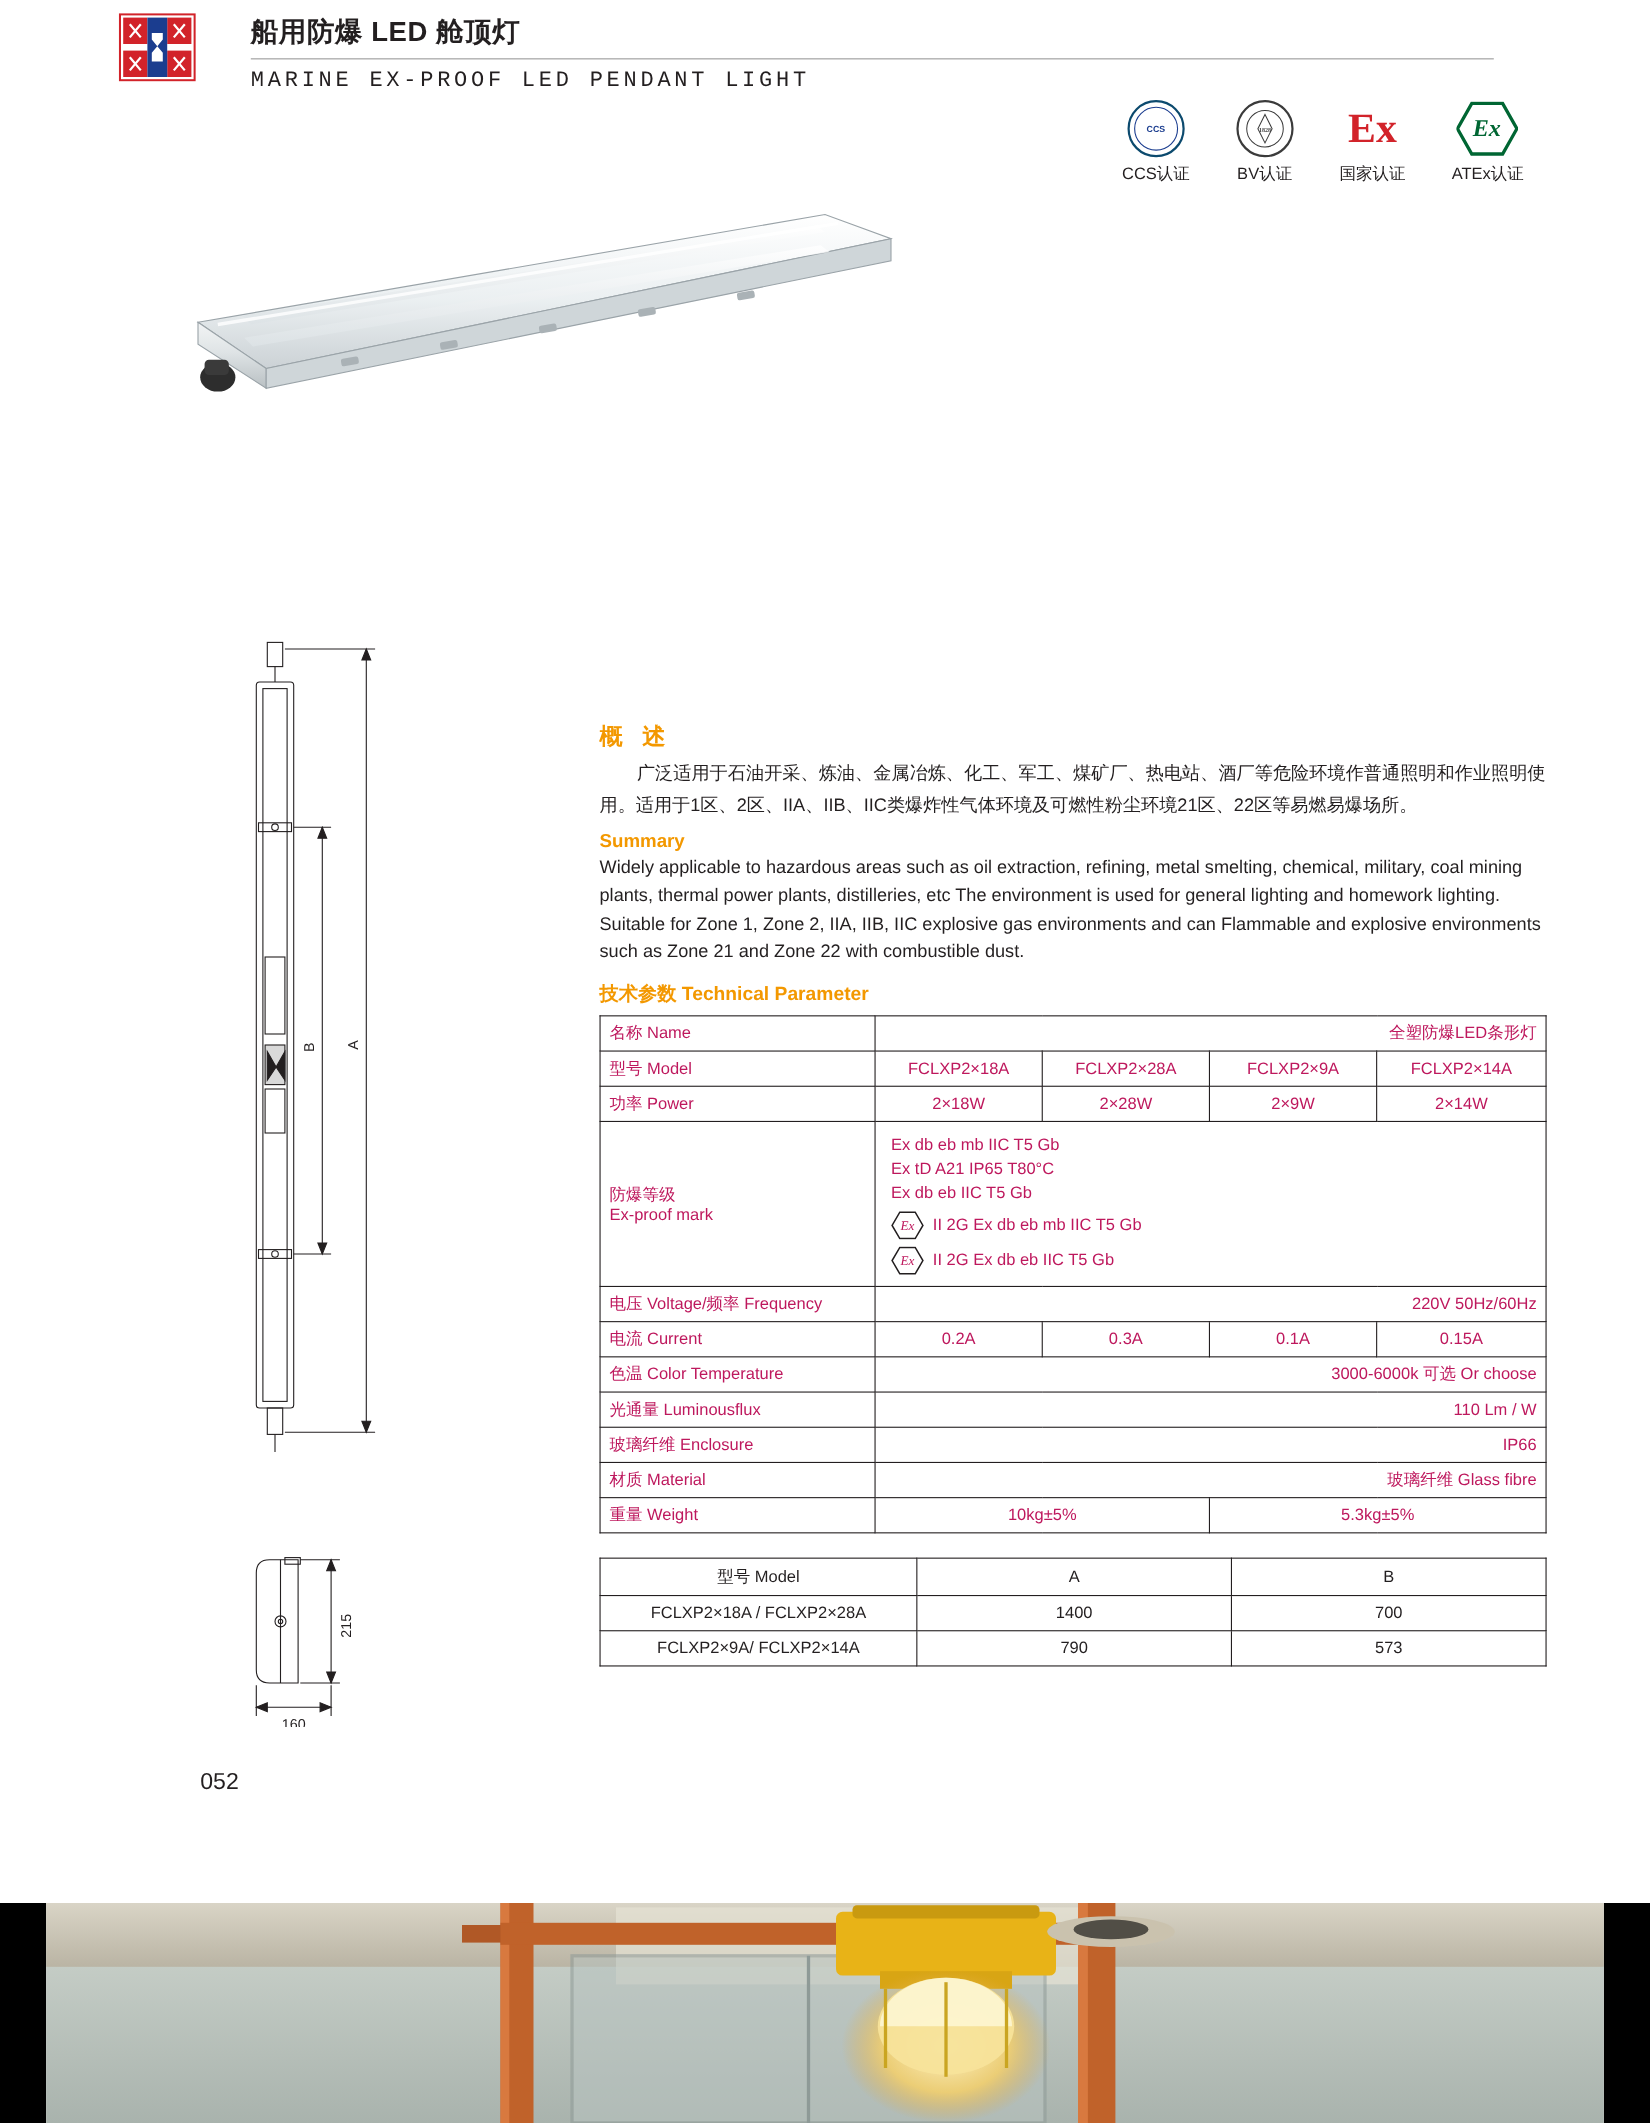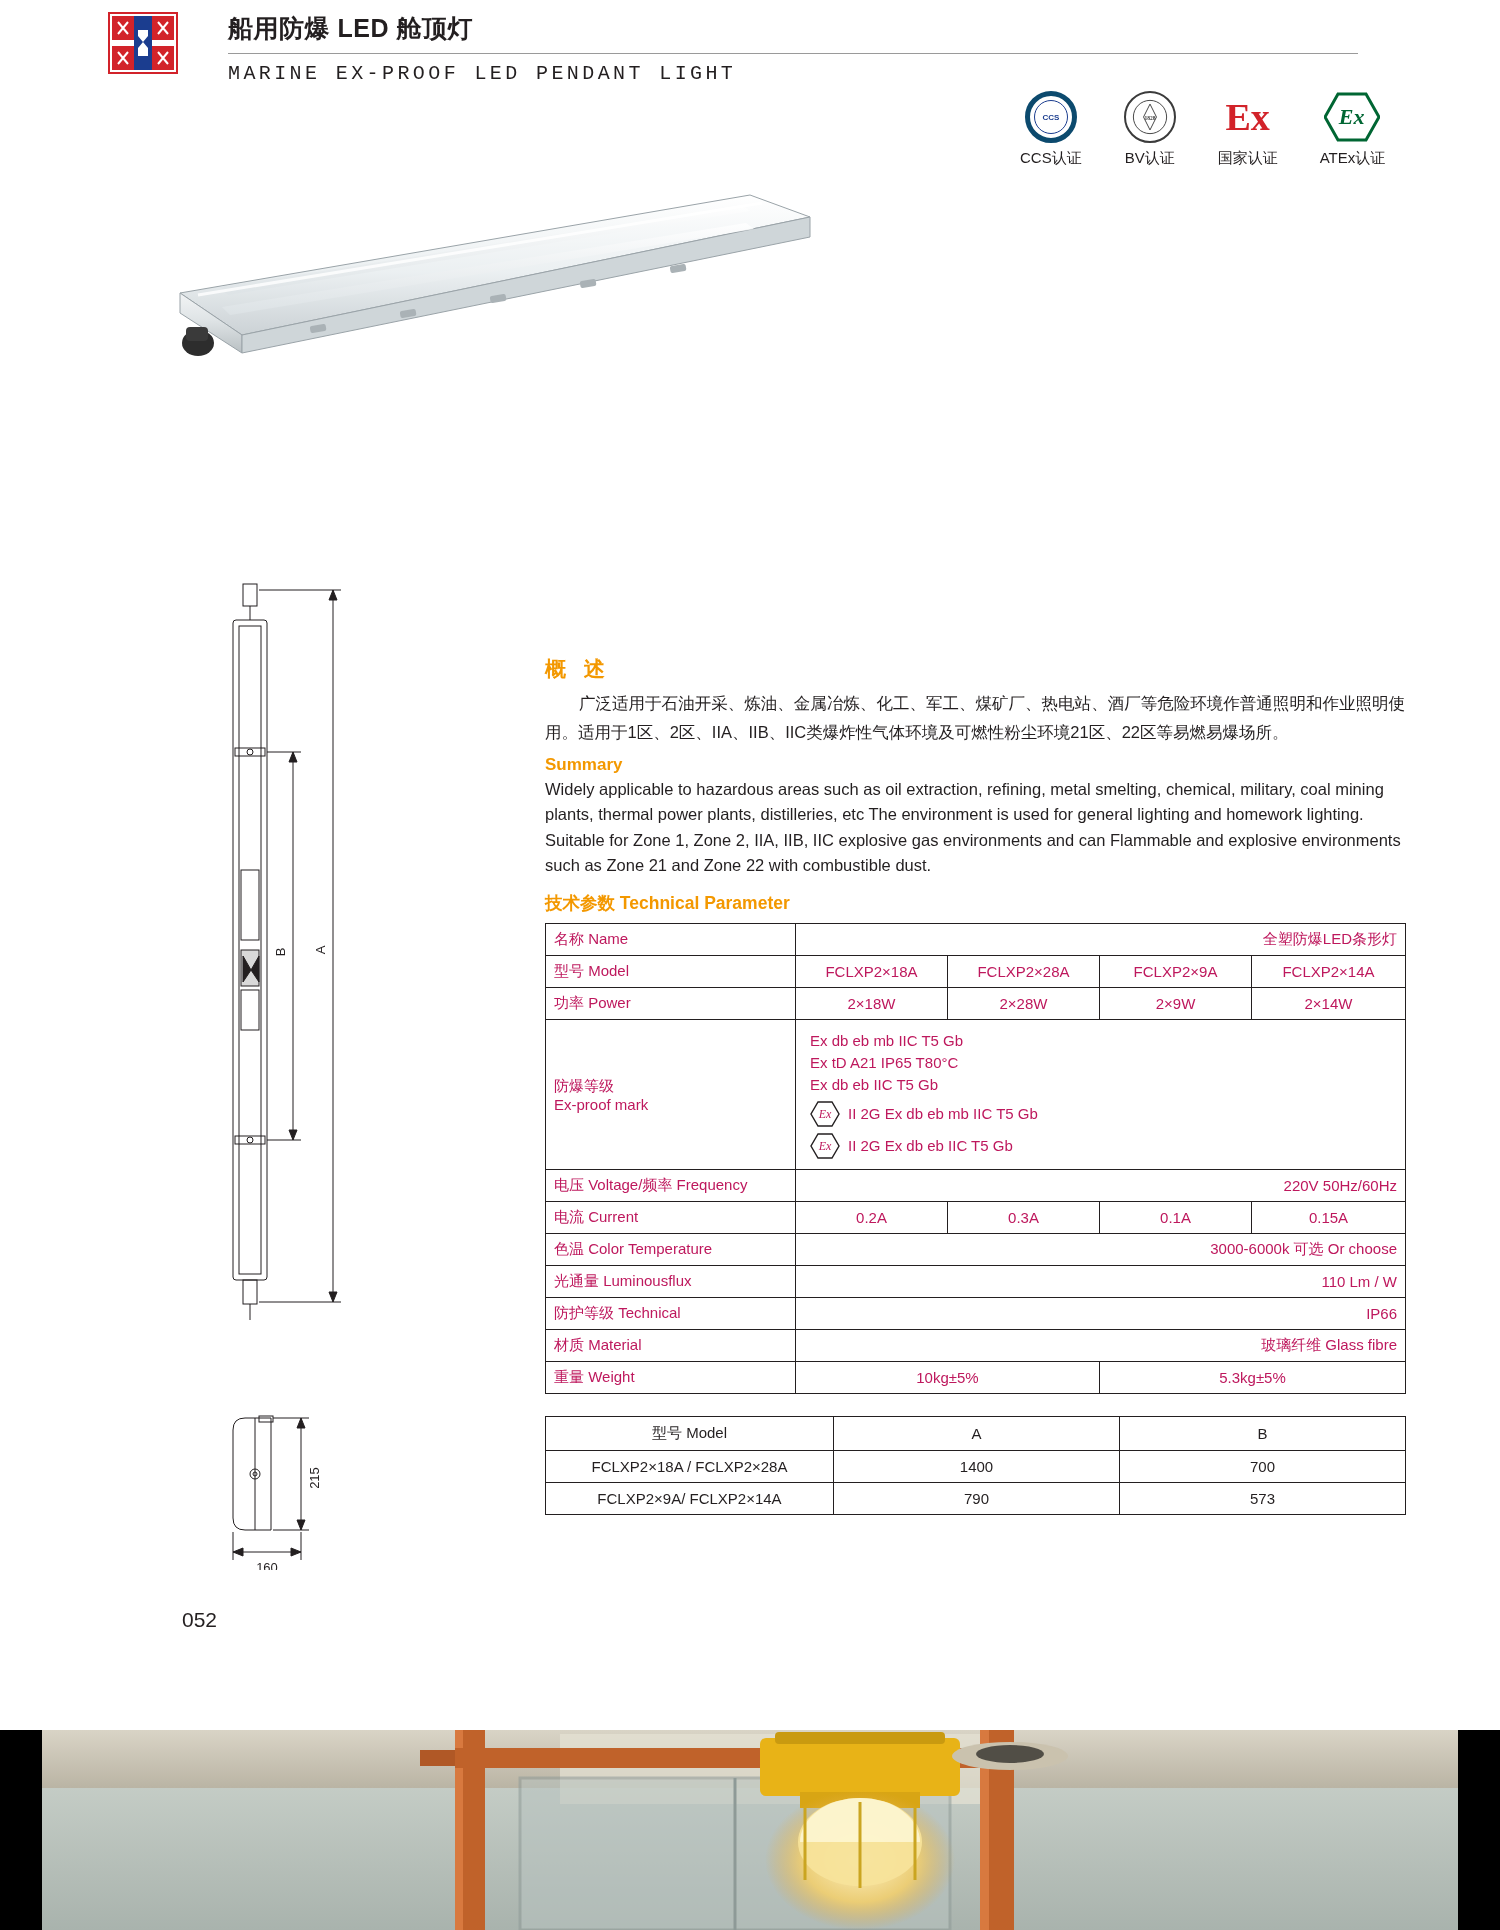--- a/index.html
+++ b/index.html
@@ -64,21 +64,21 @@
   .cert { width: 64px; text-align: center; }
   .cert .mark { height: 58px; display: flex; align-items: center; justify-content: center; }
   .cert .cap {
     font-size: 15px;
     color: #231f20;
     margin-top: 3px;
     white-space: nowrap;
   }
   .ccs-circle {
     width: 52px; height: 52px;
-    border: 5px solid #0c4a6e;
+    border: 2px solid #0c4a6e;
     border-radius: 50%;
     display: flex; align-items: center; justify-content: center;
     font-size: 8px; color: #1b3d8f; font-weight: bold;
     position: relative;
   }
   .ccs-circle::before {
     content: "";
     position: absolute;
     left: 4px; top: 4px; right: 4px; bottom: 4px;
     border: 1px solid #1b3d8f;
@@ -493,21 +493,21 @@
       </tr>
       <tr>
         <td class="label">色温 Color Temperature</td>
         <td class="l" colspan="4">3000-6000k 可选  Or choose</td>
       </tr>
       <tr>
         <td class="label">光通量 Luminousflux</td>
         <td class="l" colspan="4">110 Lm / W</td>
       </tr>
       <tr>
-        <td class="label">防护等级 Technical</td>
+        <td class="label">玻璃纤维 Enclosure</td>
         <td class="l" colspan="4" style="padding-left:24px">IP66</td>
       </tr>
       <tr>
         <td class="label">材质 Material</td>
         <td class="l" colspan="4">玻璃纤维 Glass fibre</td>
       </tr>
       <tr>
         <td class="label">重量 Weight</td>
         <td class="c" colspan="2">10kg±5%</td>
         <td class="c" colspan="2">5.3kg±5%</td>

